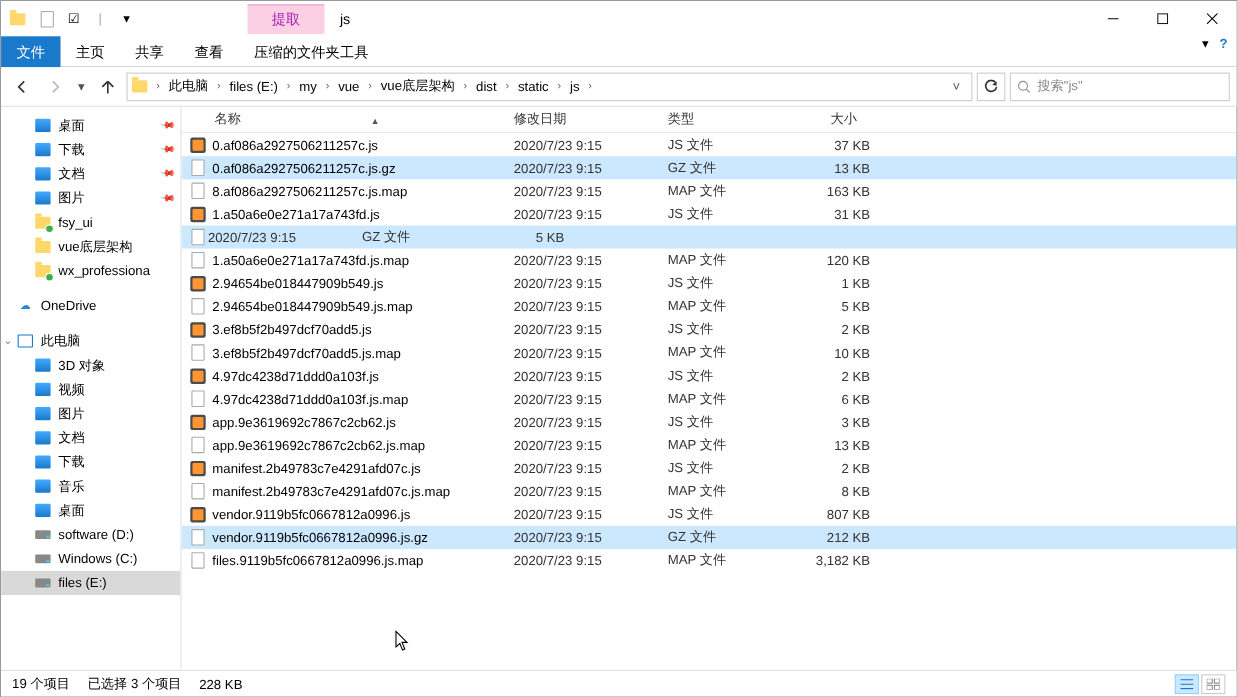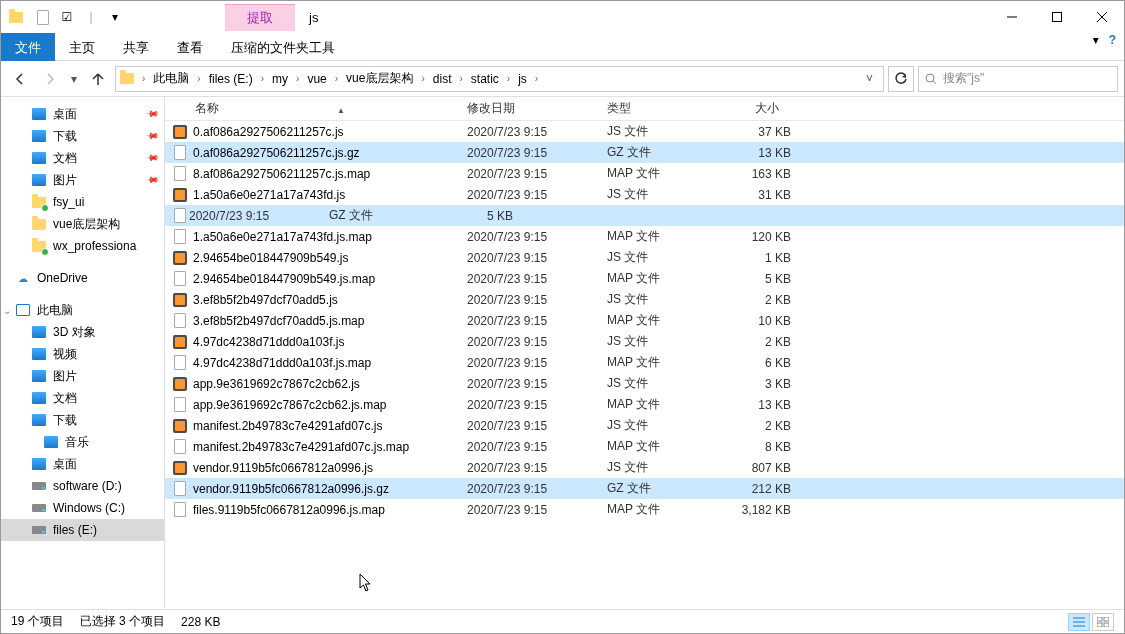--- a/index.html
+++ b/index.html
@@ -263,21 +263,21 @@
               <span class="icon-blue-sq"></span>
             </span>
             <span class="tree-label">文档</span>
           </div>
           <div class="tree-item" style="padding-left: 30px;">
             <span class="tree-icon" style="position: relative;">
               <span class="icon-blue-sq"></span>
             </span>
             <span class="tree-label">下载</span>
           </div>
-          <div class="tree-item" style="padding-left: 42px;">
+          <div class="tree-item" style="padding-left: 30px;">
             <span class="tree-icon" style="position: relative;">
               <span class="icon-blue-sq"></span>
             </span>
             <span class="tree-label">音乐</span>
           </div>
           <div class="tree-item" style="padding-left: 30px;">
             <span class="tree-icon" style="position: relative;">
               <span class="icon-blue-sq"></span>
             </span>
             <span class="tree-label">桌面</span>

